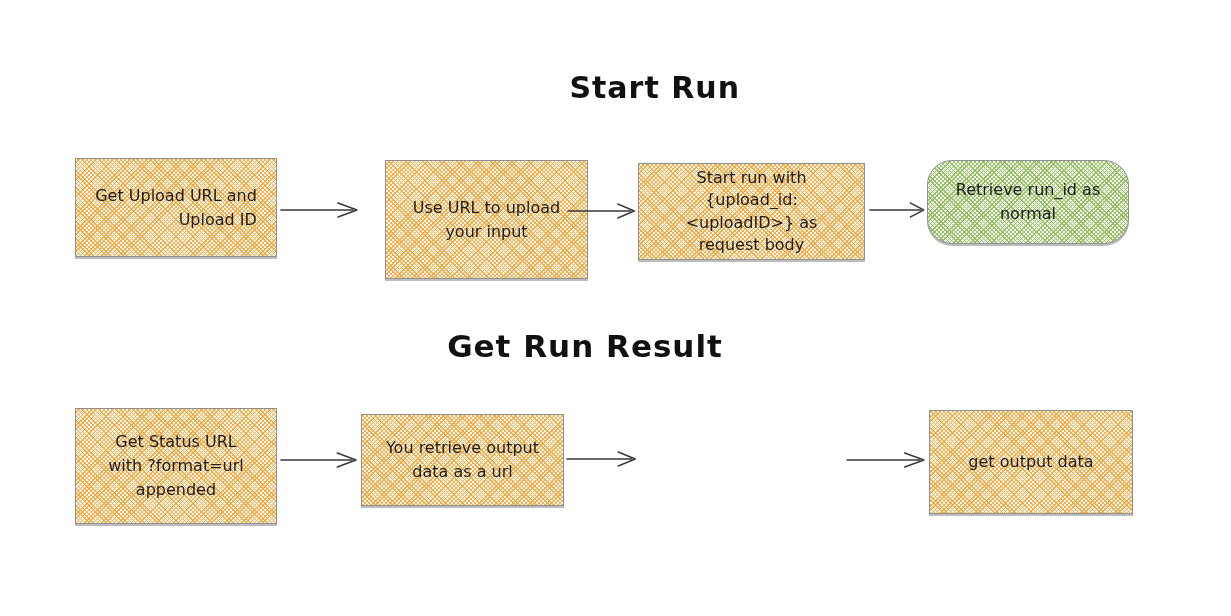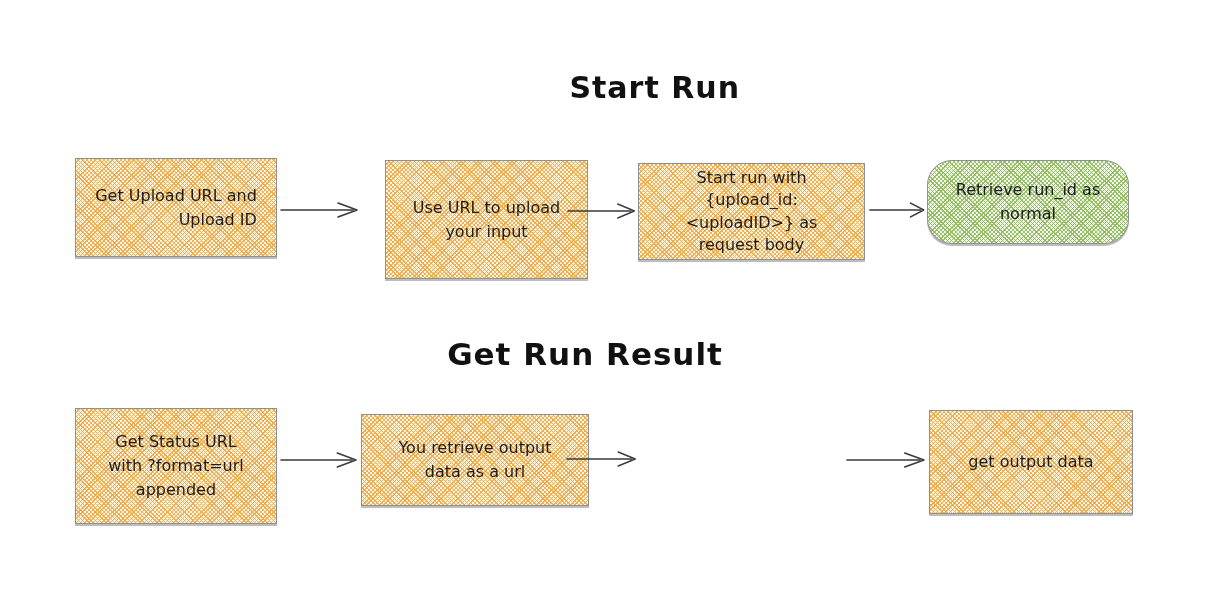--- a/index.html
+++ b/index.html
@@ -17,21 +17,21 @@
   }
   .section-title {
     position: absolute;
     text-align: center;
     font-weight: 700;
     color: #111111;
     letter-spacing: 1px;
     white-space: nowrap;
   }
   #title-start-run  { left: 430px; top: 70px;  width: 310px; font-size: 30px; text-align: right; }
-  #title-get-run-result { left: 420px; top: 336px; width: 330px; font-size: 31px; }
+  #title-get-run-result { left: 420px; top: 328px; width: 330px; font-size: 31px; }
 
   .step-box {
     position: absolute;
     box-sizing: border-box;
     display: flex;
     align-items: center;
     justify-content: center;
     text-align: center;
     padding: 6px 0;
     border: 1px solid #909090;
@@ -52,21 +52,21 @@
     background-image:
       repeating-linear-gradient(45deg,  rgba(139,184,88,0.85) 0px, rgba(139,184,88,0.85) 1px, transparent 1px, transparent 3px),
       repeating-linear-gradient(-45deg, rgba(139,184,88,0.85) 0px, rgba(139,184,88,0.85) 1px, transparent 1px, transparent 3px);
   }
 
   #box-r1-1 { left: 75px;  top: 158px; width: 202px; height: 99px; text-align: right; }
   #box-r1-2 { left: 361px; top: 160px; width: 203px; height: 119px; margin-left: 24px; }
   #box-r1-3 { left: 638px; top: 163px; width: 227px; height: 97px; line-height: 1.4; }
   #box-r1-4 { left: 927px; top: 160px; width: 202px; height: 84px; border-radius: 25px; }
   #box-r2-1 { left: 75px;  top: 408px; width: 202px; height: 116px; }
-  #box-r2-2 { left: 361px; top: 414px; width: 228px; height: 92px; }
+  #box-r2-2 { left: 361px; top: 414px; width: 203px; height: 92px; }
   #box-r2-3 { left: 640px; top: 414px; width: 202px; height: 98px; }
   #box-r2-4 { left: 929px; top: 410px; width: 204px; height: 104px; }
 
   .flow-arrow { position: absolute; height: 24px; }
   #arrow-r1-1 { left: 280px; top: 198px; width: 80px; }
   #arrow-r1-2 { left: 567px; top: 199px; width: 70px; }
   #arrow-r1-3 { left: 869px; top: 198px; width: 57px; }
   #arrow-r2-1 { left: 280px; top: 448px; width: 79px; }
   #arrow-r2-2 { left: 566px; top: 447px; width: 72px; }
   #arrow-r2-3 { left: 846px; top: 448px; width: 81px; }

